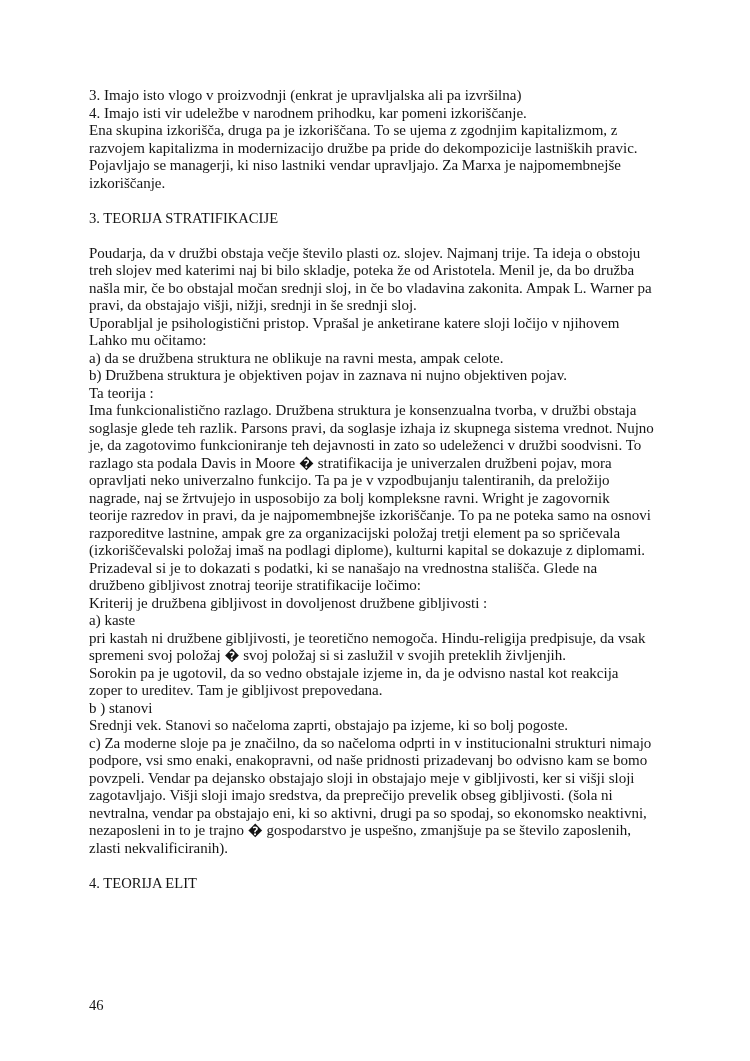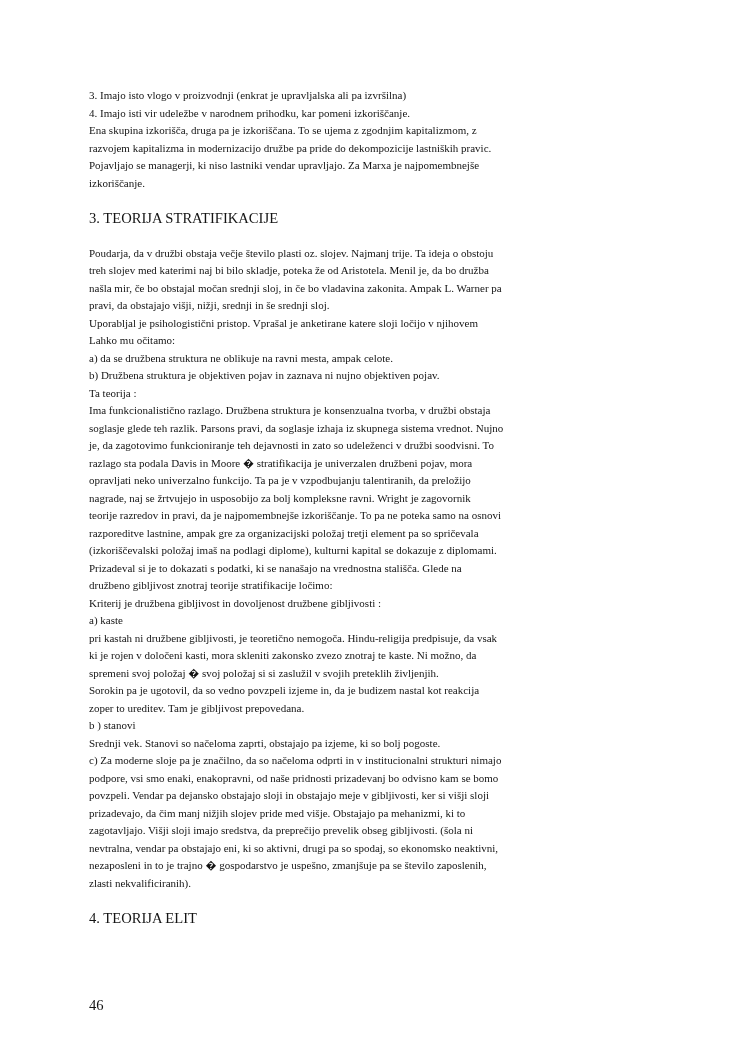--- a/index.html
+++ b/index.html
@@ -18,21 +18,21 @@
   .doc-body {
     position: absolute;
     left: 89px;
     top: 87px;
     width: 585px;
   }
   .para {
     margin: 0 0 17.5px 0;
   }
   .line {
-    font-size: 11px;
+    font-size: 15px;
     line-height: 17.5px;
     white-space: pre;
   }
   .heading {
     font-size: 14.6px;
     line-height: 17.5px;
     margin: 0 0 17.5px 0;
     white-space: pre;
   }
   .page-number {
@@ -74,30 +74,28 @@
       <div class="line">opravljati neko univerzalno funkcijo. Ta pa je v vzpodbujanju talentiranih, da preložijo</div>
       <div class="line">nagrade, naj se žrtvujejo in usposobijo za bolj kompleksne ravni. Wright je zagovornik</div>
       <div class="line">teorije razredov in pravi, da je najpomembnejše izkoriščanje. To pa ne poteka samo na osnovi</div>
       <div class="line">razporeditve lastnine, ampak gre za organizacijski položaj tretji element pa so spričevala</div>
       <div class="line">(izkoriščevalski položaj imaš na podlagi diplome), kulturni kapital se dokazuje z diplomami.</div>
       <div class="line">Prizadeval si je to dokazati s podatki, ki se nanašajo na vrednostna stališča. Glede na</div>
       <div class="line">družbeno gibljivost znotraj teorije stratifikacije ločimo:</div>
       <div class="line">Kriterij je družbena gibljivost in dovoljenost družbene gibljivosti :</div>
       <div class="line">a) kaste</div>
       <div class="line">pri kastah ni družbene gibljivosti, je teoretično nemogoča. Hindu-religija predpisuje, da vsak</div>
-      <div class="line">ki je rojen v določeni kasti, mora skleniti zakonsko zvezo znotraj te kaste. Ni možno, da</div>
       <div class="line">spremeni svoj položaj � svoj položaj si si zaslužil v svojih preteklih življenjih.</div>
-      <div class="line">Sorokin pa je ugotovil, da so vedno povzpeli izjeme in, da je budizem nastal kot reakcija</div>
+      <div class="line">Sorokin pa je ugotovil, da so vedno obstajale izjeme in, da je odvisno nastal kot reakcija</div>
       <div class="line">zoper to ureditev. Tam je gibljivost prepovedana.</div>
       <div class="line">b ) stanovi</div>
       <div class="line">Srednji vek. Stanovi so načeloma zaprti, obstajajo pa izjeme, ki so bolj pogoste.</div>
       <div class="line">c) Za moderne sloje pa je značilno, da so načeloma odprti in v institucionalni strukturi nimajo</div>
       <div class="line">podpore, vsi smo enaki, enakopravni, od naše pridnosti prizadevanj bo odvisno kam se bomo</div>
       <div class="line">povzpeli. Vendar pa dejansko obstajajo sloji in obstajajo meje v gibljivosti, ker si višji sloji</div>
-      <div class="line">prizadevajo, da čim manj nižjih slojev pride med višje. Obstajajo pa mehanizmi, ki to</div>
       <div class="line">zagotavljajo. Višji sloji imajo sredstva, da preprečijo prevelik obseg gibljivosti. (šola ni</div>
       <div class="line">nevtralna, vendar pa obstajajo eni, ki so aktivni, drugi pa so spodaj, so ekonomsko neaktivni,</div>
       <div class="line">nezaposleni in to je trajno � gospodarstvo je uspešno, zmanjšuje pa se število zaposlenih,</div>
       <div class="line">zlasti nekvalificiranih).</div>
     </div>
     <div class="heading">4. TEORIJA ELIT</div>
   </div>
 
 <div class="page-number">46</div>
 

